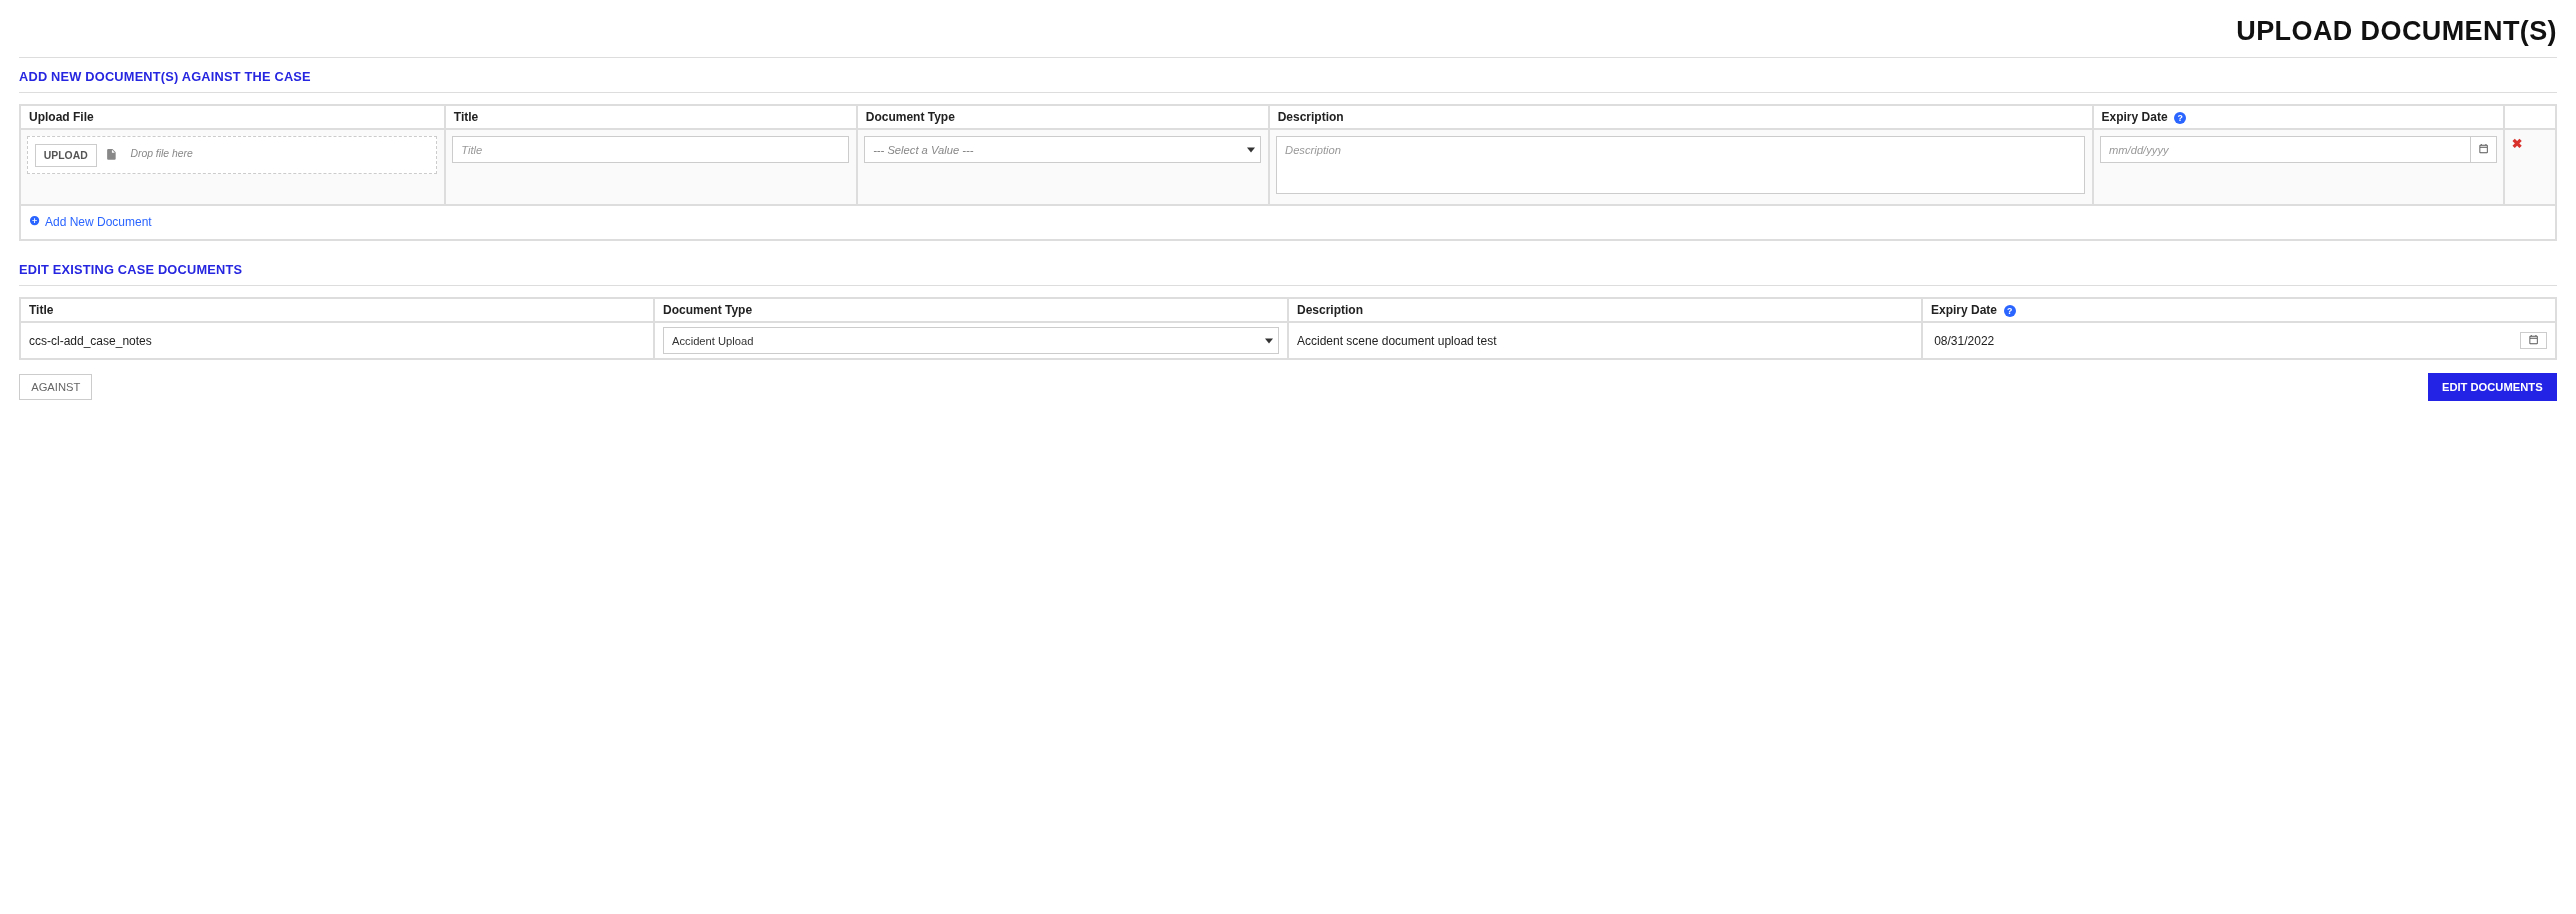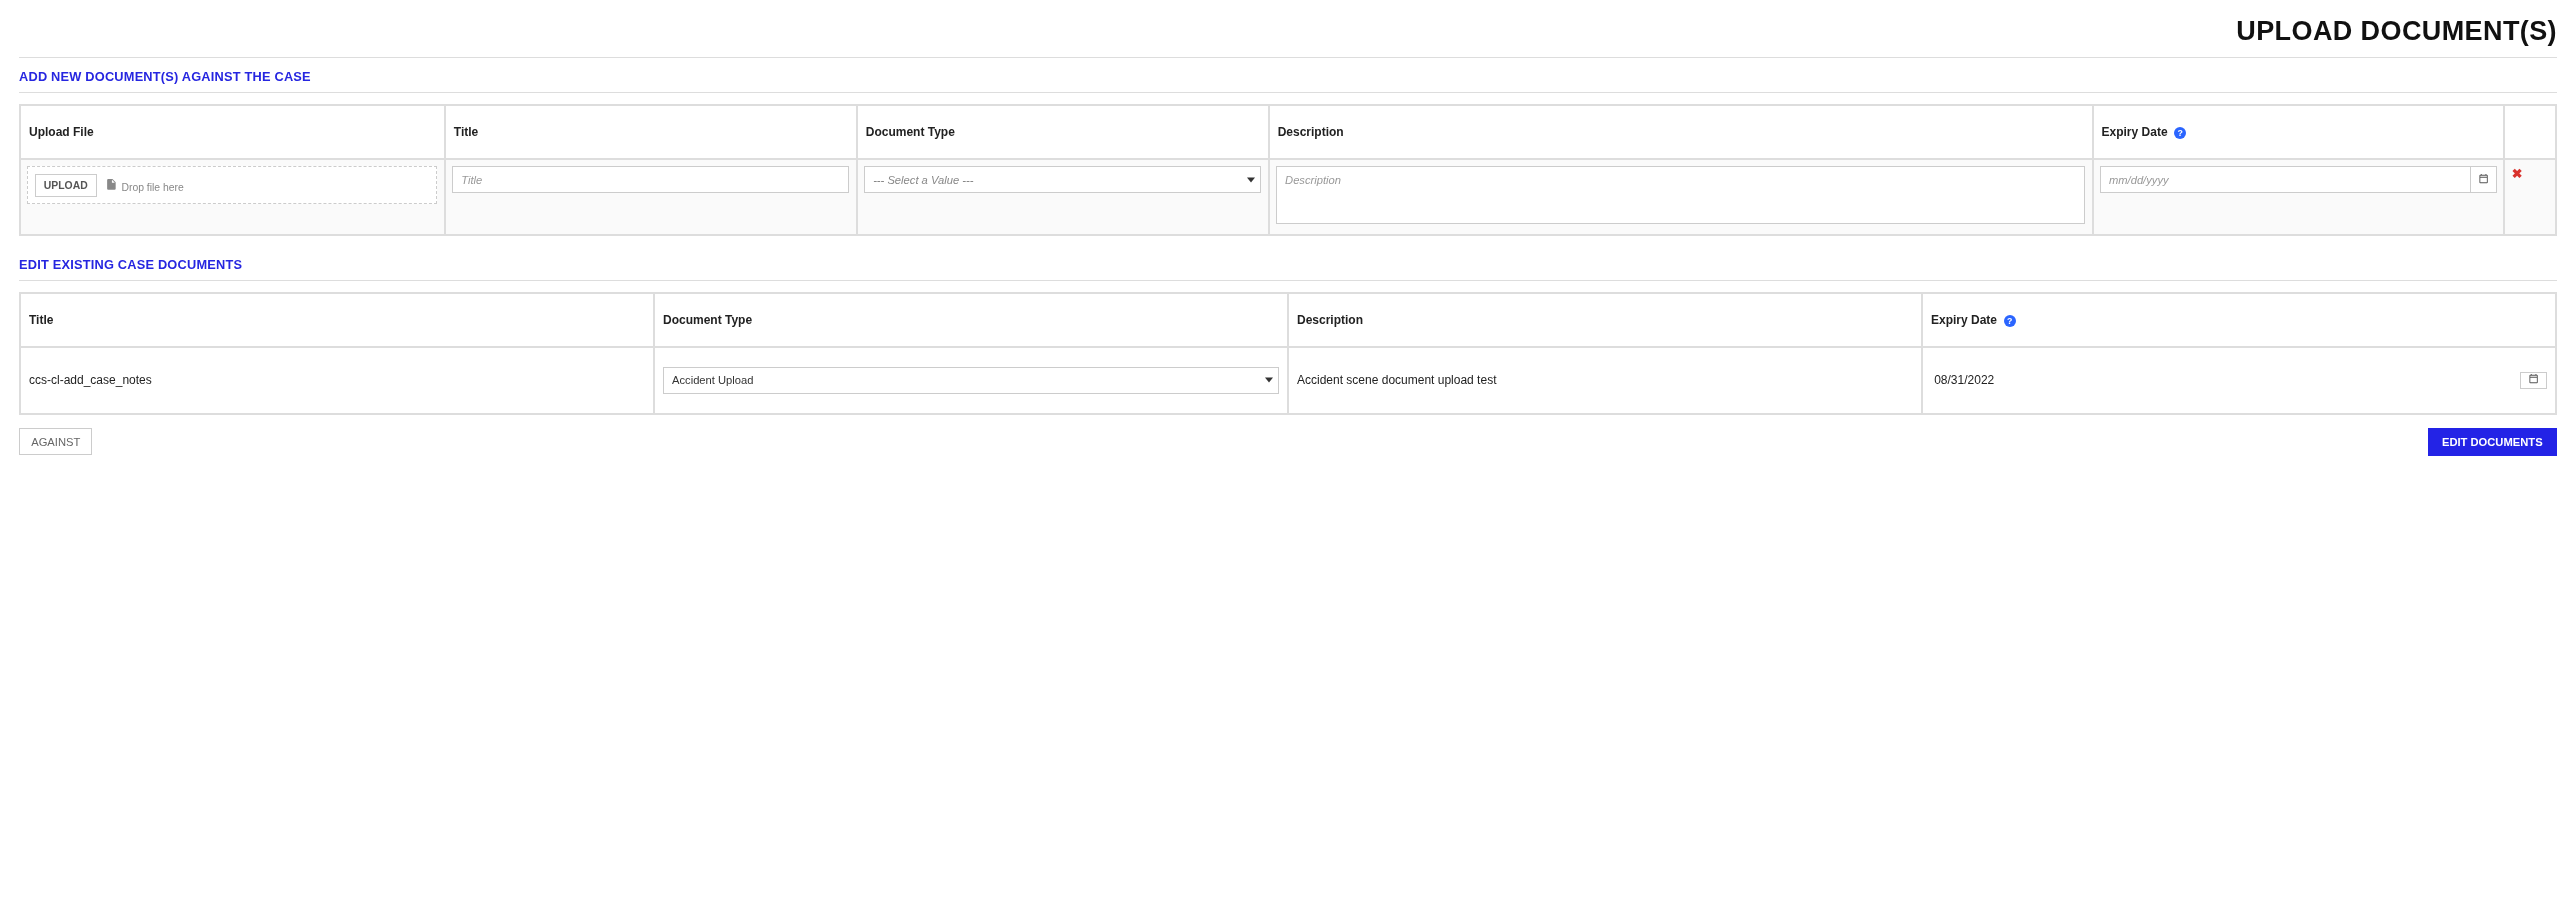--- a/index.html
+++ b/index.html
@@ -32,21 +32,21 @@
     letter-spacing: 0.2px;
   }
   table.grid {
     width: 100%;
     border-collapse: separate;
     border-spacing: 0;
     border: 0.8px solid #ddd;
   }
   table.grid th, table.grid td {
     border: 0.8px solid #ddd;
-    padding: 19px 8px;
+    padding: 4px 8px;
     text-align: left;
     vertical-align: middle;
     font-size: 12px;
   }
   table.grid th {
     font-weight: 700;
     background: #fff;
     color: #222;
   }
   table.grid tr.input-row td {
@@ -67,25 +67,26 @@
   .upload-btn {
     border: 0.8px solid #ccc;
     background: #fff;
     padding: 4.8px 8px;
     font-size: 10.4px;
     font-weight: 600;
     color: #555;
     cursor: pointer;
   }
   .drop-hint {
+    font-style: italic;
     color: #888;
     font-size: 10.4px;
     display: inline-flex;
-    align-items: flex-end;
-    gap: 4px;
+    align-items: flex-start;
+    gap: 13px;
   }
   .file-drop-icon svg { width: 12.8px; height: 12.8px; }
   
   .text-input, .select-display, .textarea-input, .date-input {
     width: 100%;
     padding: 6.4px 8px;
     border: 0.8px solid #ccc;
     font-family: inherit;
     font-size: 11.2px;
     color: #333;
@@ -279,20 +280,32 @@
                   <path d="M19 4h-1V2h-2v2H8V2H6v2H5a2 2 0 0 0-2 2v14a2 2 0 0 0 2 2h14a2 2 0 0 0 2-2V6a2 2 0 0 0-2-2zm0 16H5V10h14v10zM5 8V6h14v2H5z"></path>
                 </svg>
             </span>
           </span>
         </div>
       </td>
       <td class="narrow-col">
         <span class="remove-x">✖</span>
       </td>
     </tr>
+    <tr class="addrow">
+      <td colspan="6">
+        <a class="add-link">
+          <span class="plus-icon">
+            <svg viewBox="0 0 24 24">
+                <path d="M12 2a10 10 0 1 0 0 20 10 10 0 0 0 0-20zm5 11h-4v4h-2v-4H7v-2h4V7h2v4h4v2z"></path>
+              </svg>
+          </span>
+          <span>Add New Document</span>
+        </a>
+      </td>
+    </tr>
   </tbody>
 </table>
 
 <div class="spacer-lg"></div>
 
 <h2 class="section-title">EDIT EXISTING CASE DOCUMENTS</h2>
 <hr class="divider">
 
 <table class="grid">
   <thead>

